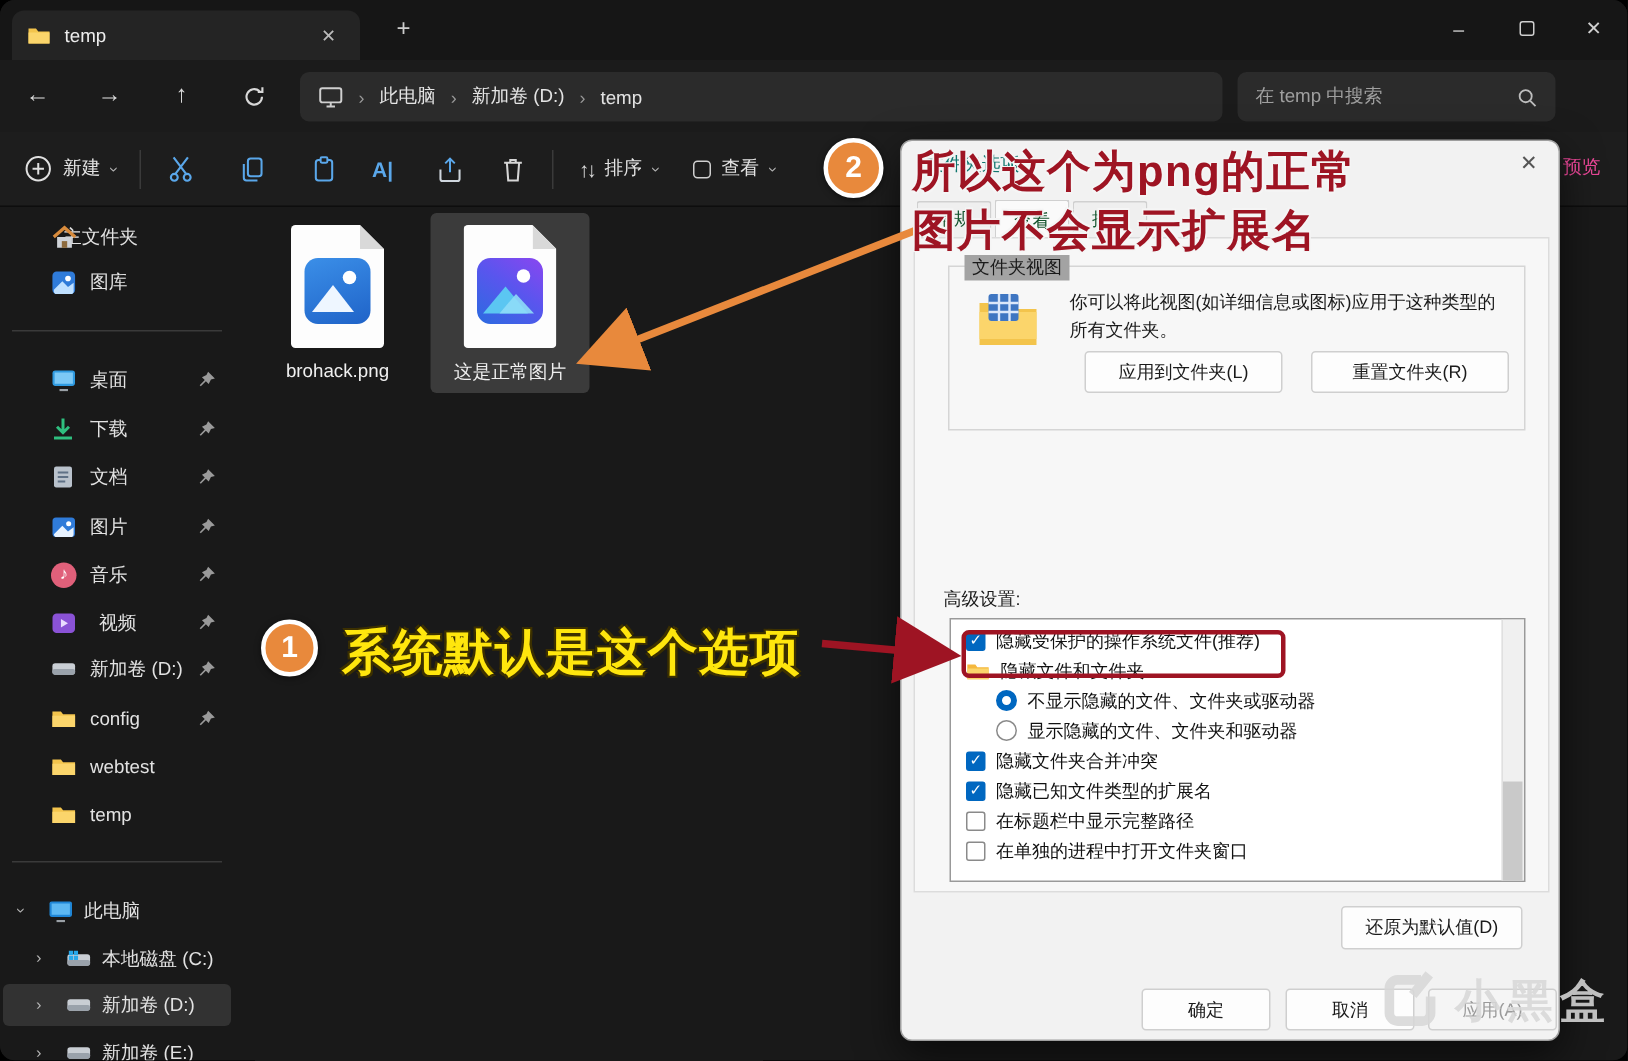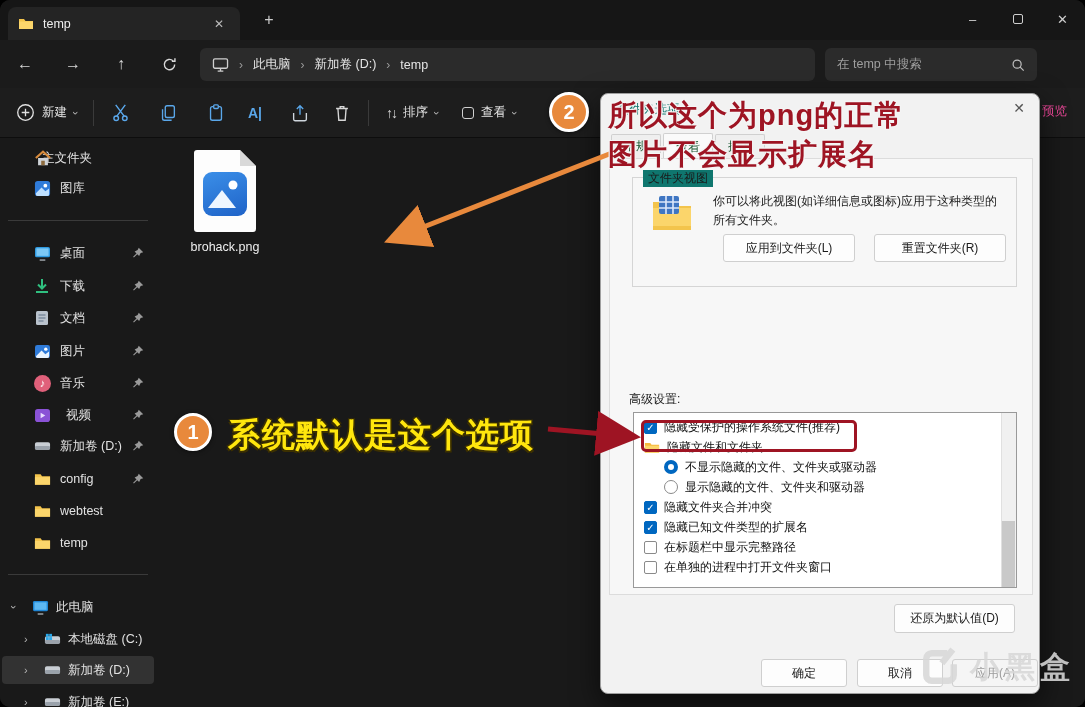--- a/index.html
+++ b/index.html
@@ -78,21 +78,21 @@
             color:#1a1a1a; z-index:50; }
   .dlg-title { position:absolute; left:16px; top:7px; font-size:12.5px; color:#0f766e; }
   .dlg-close { position:absolute; right:14px; top:6px; color:#555; font-size:14px; }
   .dlg-tabs { position:absolute; left:10px; top:40px; display:flex; align-items:flex-end; height:25px; }
   .dlg-tab { font-size:12px; padding:3px 12px 4px; border:1px solid #d0d0d0; border-bottom:none;
              background:#efefef; color:#14532d; margin-right:2px; border-radius:2px 2px 0 0; }
   .dlg-tab.active { background:#fafafa; padding-top:5px; position:relative; top:1px; }
   .dlg-page { position:absolute; left:8px; top:64px; width:424px; height:437px; background:#f7f7f7;
               border:1px solid #dcdcdc; }
   .groupbox { position:absolute; left:22px; top:18px; width:385px; height:110px; border:1px solid #d5d5d5; }
-  .group-label { position:absolute; left:10px; top:-8px; background:#0f766e; padding:0 5px; font-size:12px;text-align:right; }
+  .group-label { position:absolute; left:10px; top:-8px; background:#a3a3a3; padding:0 5px; font-size:12px;text-align:right; }
   .fv-desc { position:absolute; left:80px; top:14px; width:292px; font-size:12px; line-height:19px; color:#1a1a1a; }
   .dlg-btn { position:absolute; height:28px; background:#fdfdfd; border:1px solid #cfcfcf; border-radius:3px;
              font-size:12px; color:#1a1a1a; display:flex; align-items:center; justify-content:center; }
   .adv-label-h { position:absolute; left:19px; top:232px; font-size:12px; }
   .advlist { position:absolute; left:23px; top:253px; width:384px; height:176px; background:#fff;
              border:1px solid #999; overflow:hidden; padding-top:4px; }
   .adv-scroll { position:absolute; right:0; top:0; width:15px; height:100%; background:#f0f0f0; border-left:1px solid #e0e0e0; }
   .adv-thumb { position:absolute; right:1px; top:108px; width:13px; height:95px; background:#c9c9c9; }
   .adv-row { height:20px; display:flex; align-items:center; gap:7px; font-size:12px; color:#111; }
   .ind1 { padding-left:10px; } .ind2 { padding-left:30px; }
@@ -400,20 +400,34 @@
         <span class="fold"></span>
         <span class="inner plain">
           <svg width="44" height="44" viewBox="0 0 44 44">
               <circle cx="30" cy="13" r="4.5" fill="#fff"></circle>
               <path d="M5 36 L19 18 L33 36 z" fill="#eef6ff"></path>
             </svg>
         </span>
       </div>
       <div class="fname">brohack.png</div>
     </div>
+    <div class="file" style="left:131px; top:4px">
+      <span class="sel"></span>
+      <div class="page">
+        <span class="fold"></span>
+        <span class="inner fancy">
+          <svg width="44" height="44" viewBox="0 0 44 44">
+              <circle cx="31" cy="12" r="4.5" fill="#fff"></circle>
+              <path d="M4 37 L19 19 L34 37 z" fill="#5bc6f2"></path>
+              <path d="M15 37 L26 24 L38 37 z" fill="#8edcf8" opacity=".9"></path>
+            </svg>
+        </span>
+      </div>
+      <div class="fname">这是正常图片</div>
+    </div>
   </div>
 
   <div class="dialog">
     <span class="dlg-title">文件夹选项</span>
     <span class="dlg-close">✕</span>
 
     <div class="dlg-tabs">
       <span class="dlg-tab">常规</span>
       <span class="dlg-tab active">查看</span>
       <span class="dlg-tab">搜索</span>

